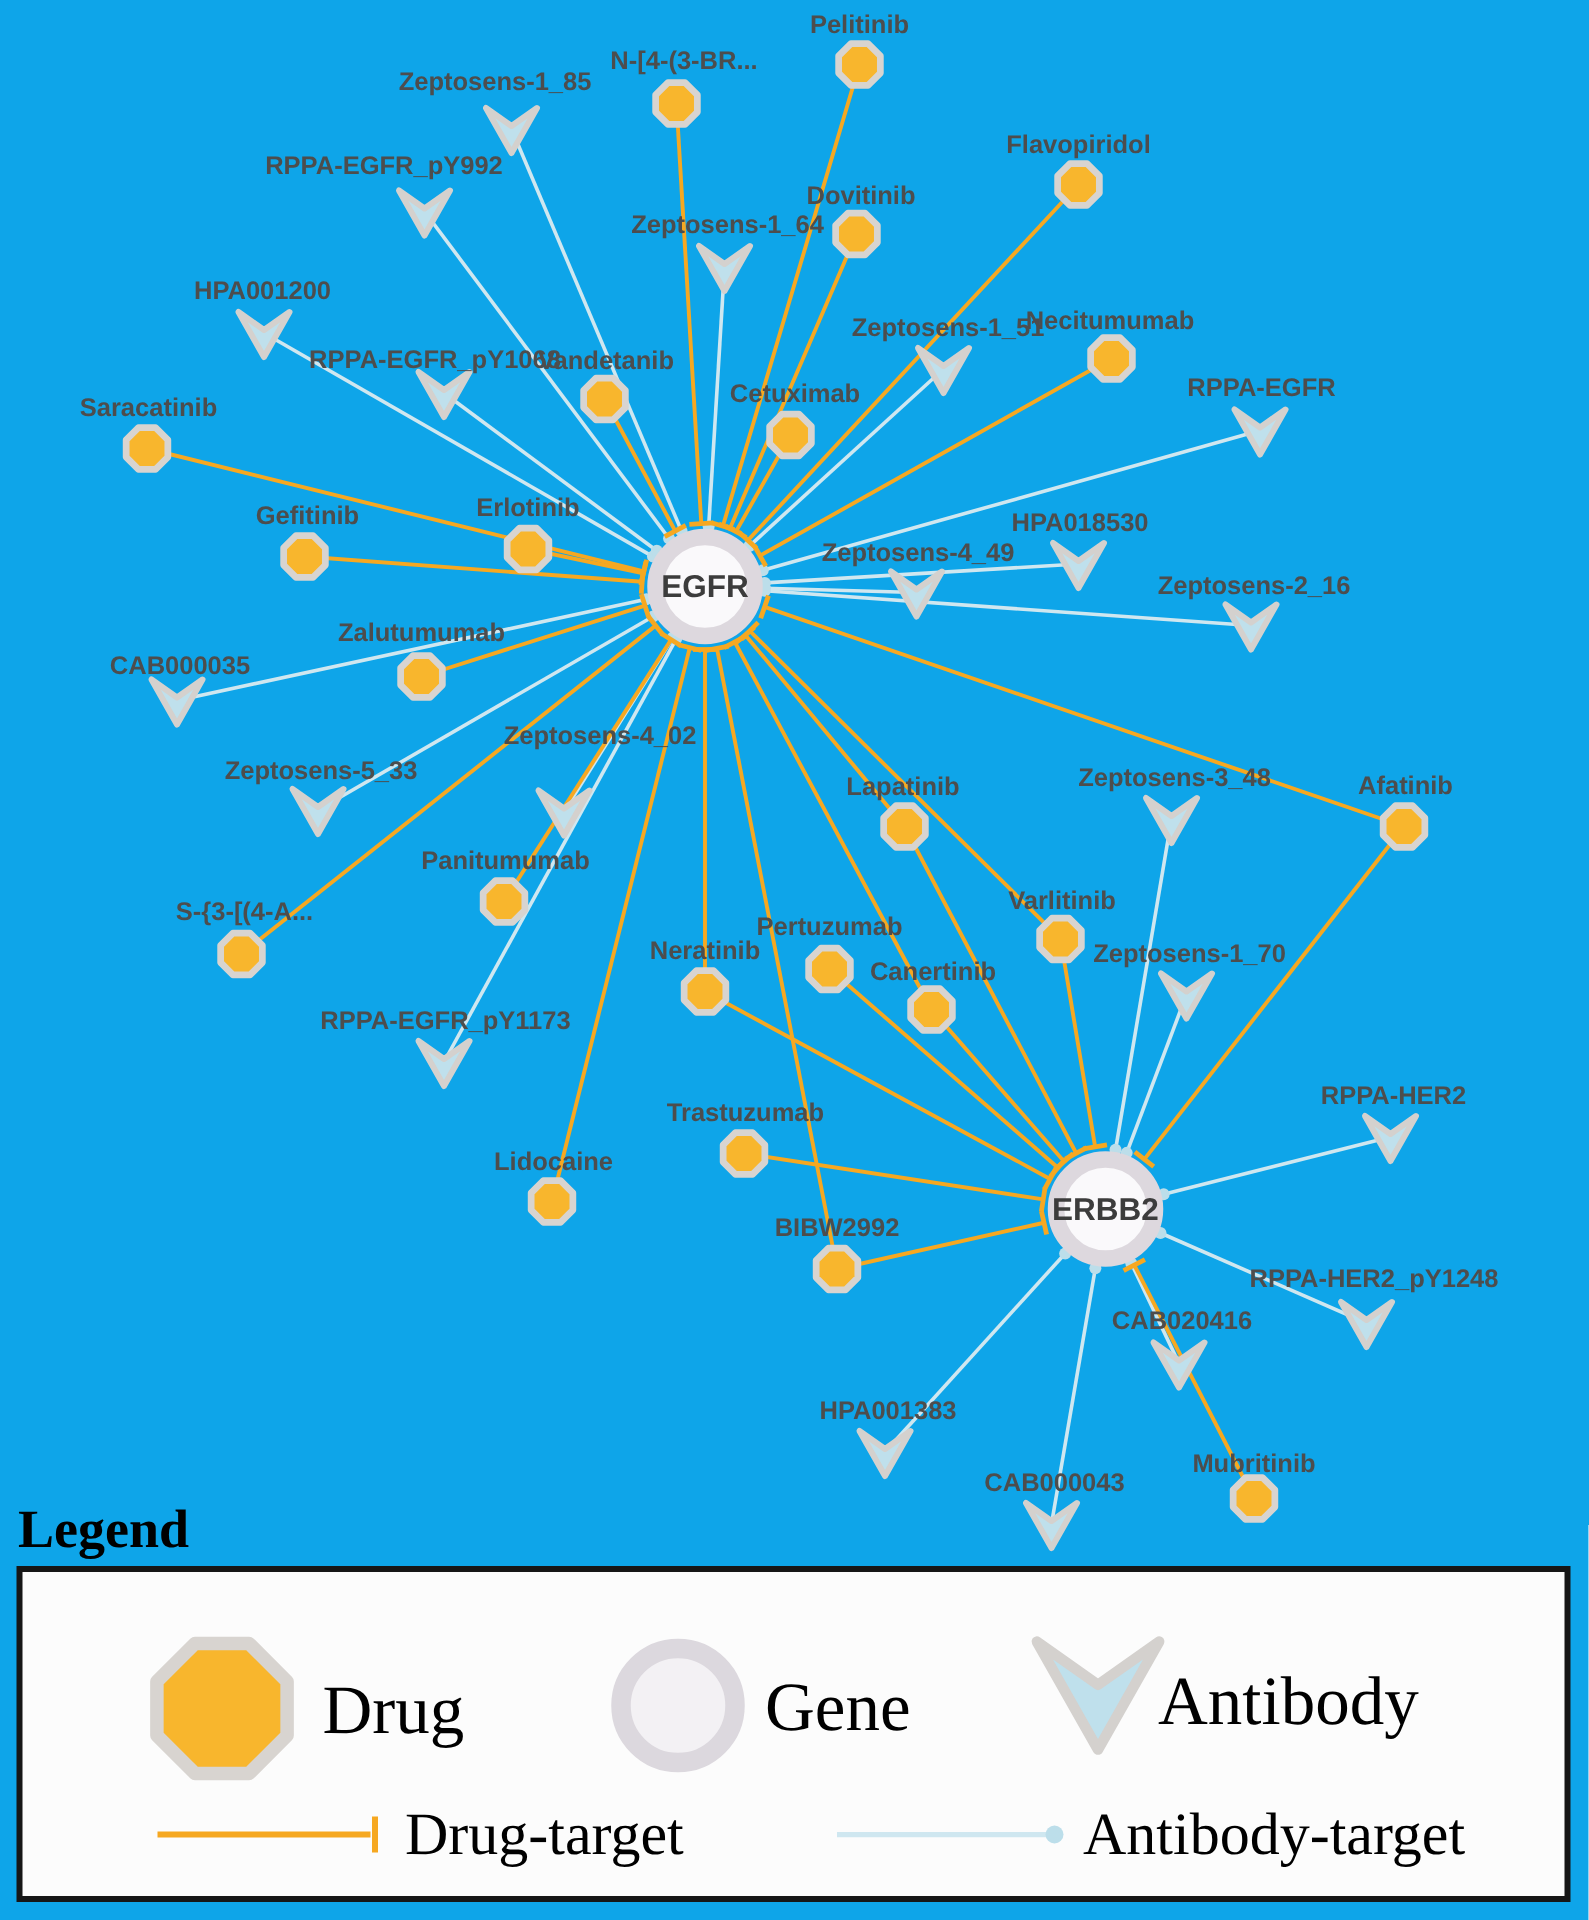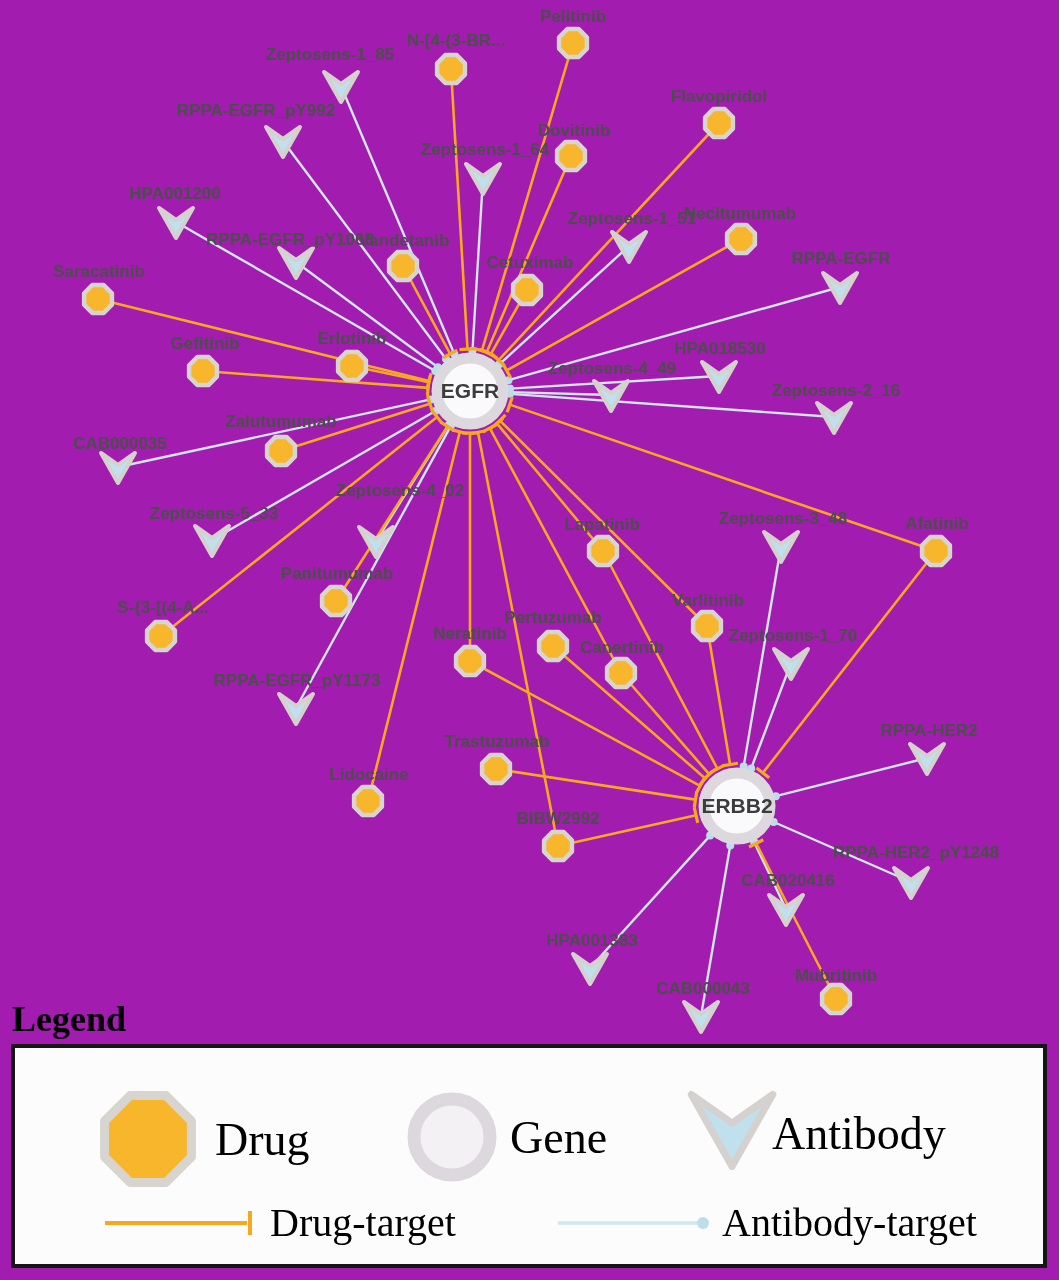--- a/index.html
+++ b/index.html
@@ -1,16 +1,16 @@
 <!DOCTYPE html>
 <html><head>
 <meta charset="utf-8">
 <style>
   html,body{margin:0;padding:0;background:#fcfcfc;}
-  .figure{position:relative;width:1059px;height:1280px;background:#a21caf;overflow:hidden;
+  .figure{position:relative;width:1059px;height:1280px;background:#0ea5e9;overflow:hidden;
           font-family:"Liberation Sans",sans-serif;}
   svg{display:block;}
   text.node-label{font:bold 17px "Liberation Sans",sans-serif;fill:#4d4d4d;}
   text.gene-label{font:bold 21px "Liberation Sans",sans-serif;fill:#3c3c3c;}
   text.legend-title{font:bold 36px "Liberation Serif",serif;fill:#000;}
   text.legend-text{font:46px "Liberation Serif",serif;fill:#000;}
   text.legend-text2{font:40px "Liberation Serif",serif;fill:#000;}
   .legend-box{fill:#fcfcfc;stroke:#161616;stroke-width:4;}
 </style>
 </head>

